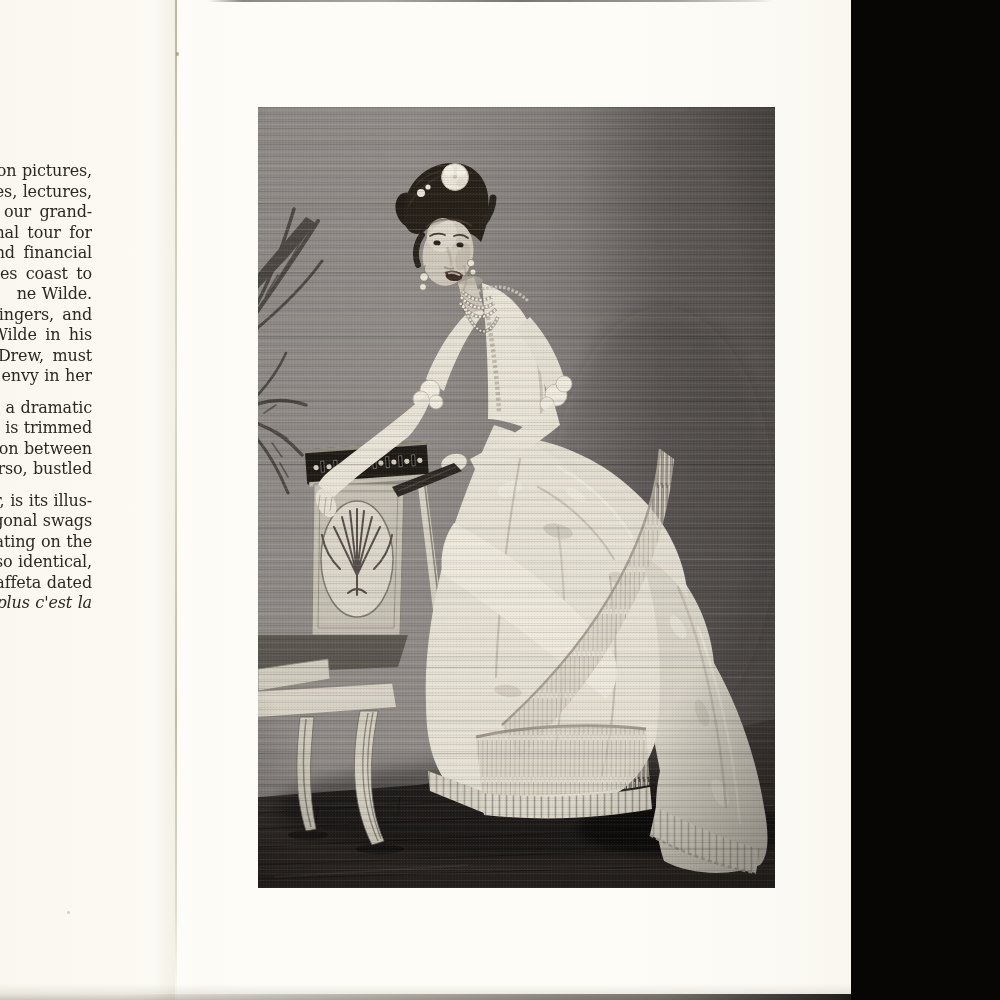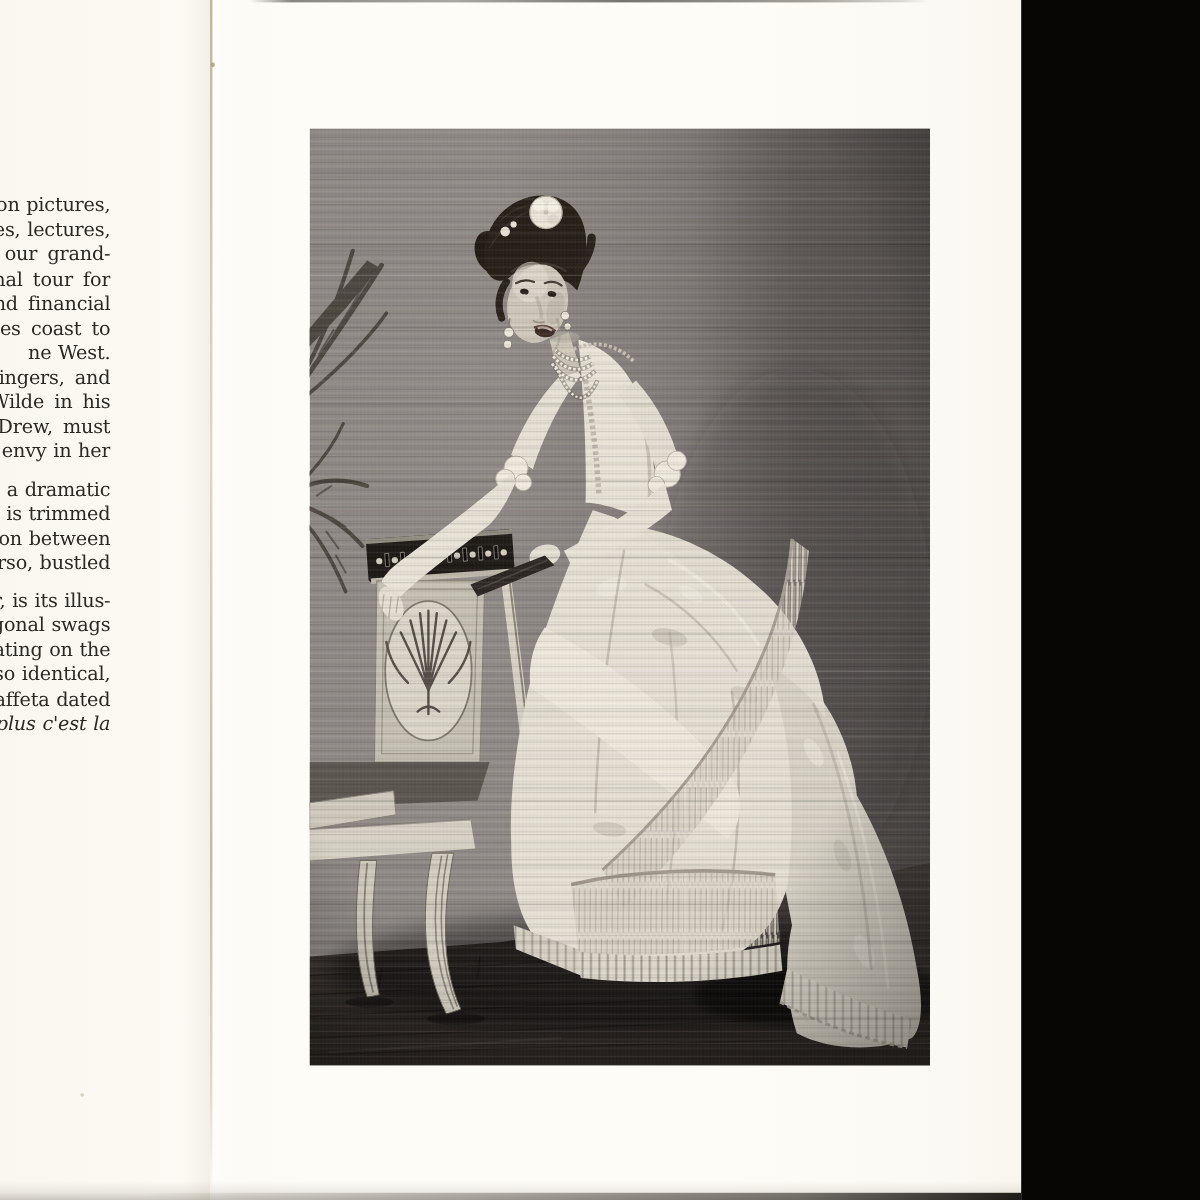--- a/index.html
+++ b/index.html
@@ -52,21 +52,21 @@
       <div class="tline ws1">
           <span>ional tour for</span>
         </div>
       <div class="tline ws1">
           <span>and financial</span>
         </div>
       <div class="tline ws1">
           <span>cities coast to</span>
         </div>
       <div class="tline">
-          <span>ne West.</span>
+          <span>ne Wilde.</span>
         </div>
     </div>
     <div>
       <div class="tline ws1">
           <span>, singers, and</span>
         </div>
       <div class="tline ws1">
           <span>Wilde in his</span>
         </div>
       <div class="tline ws1">

